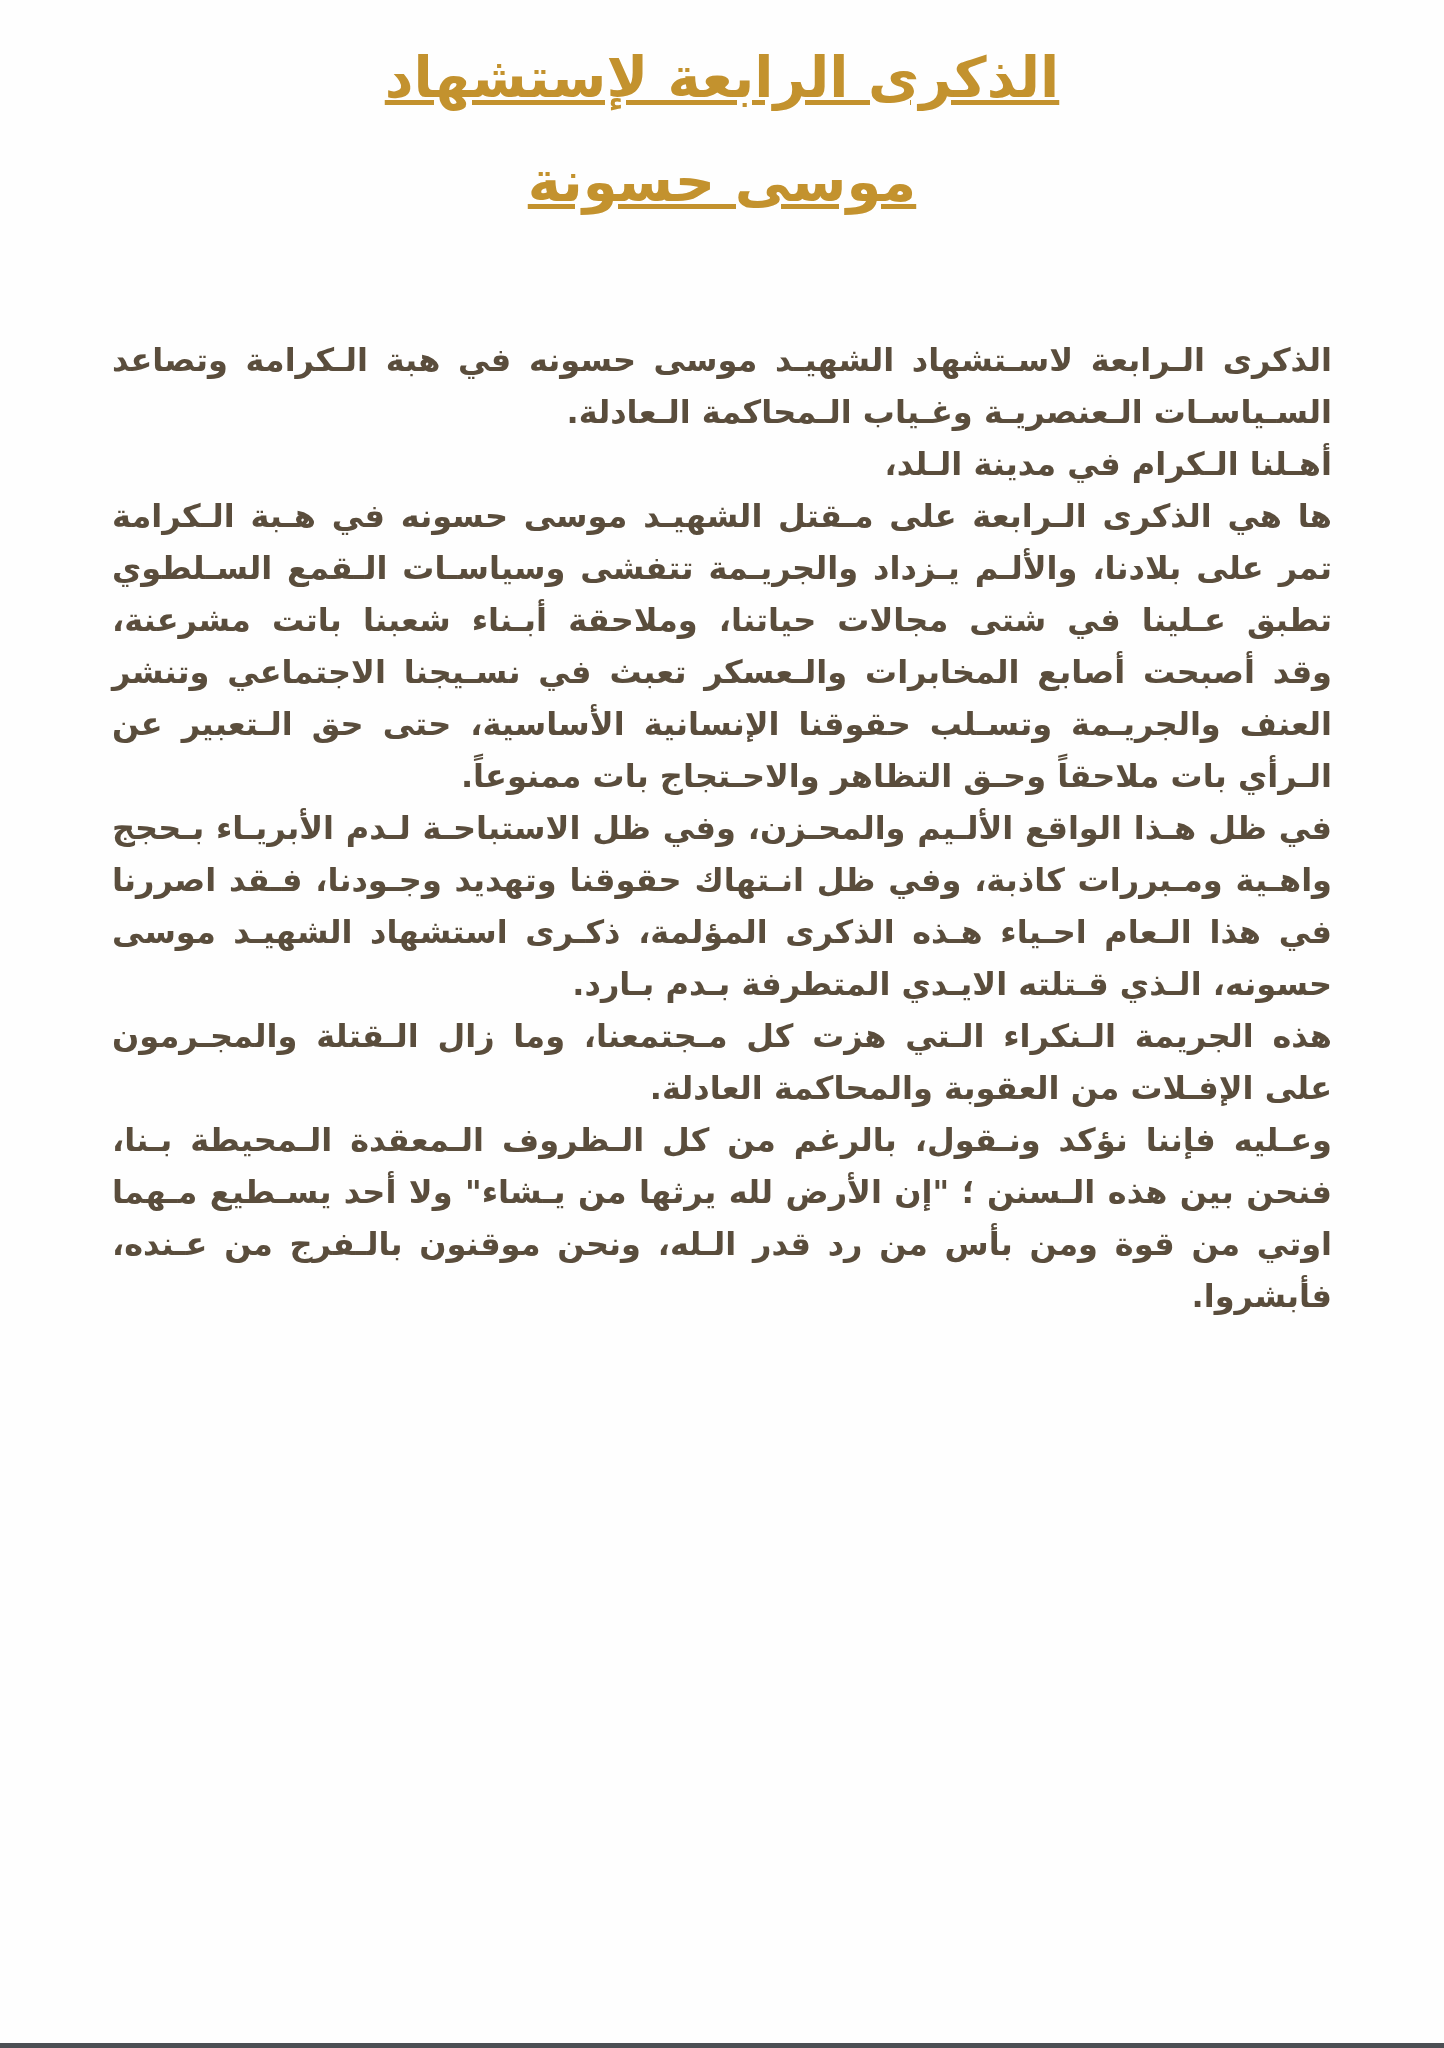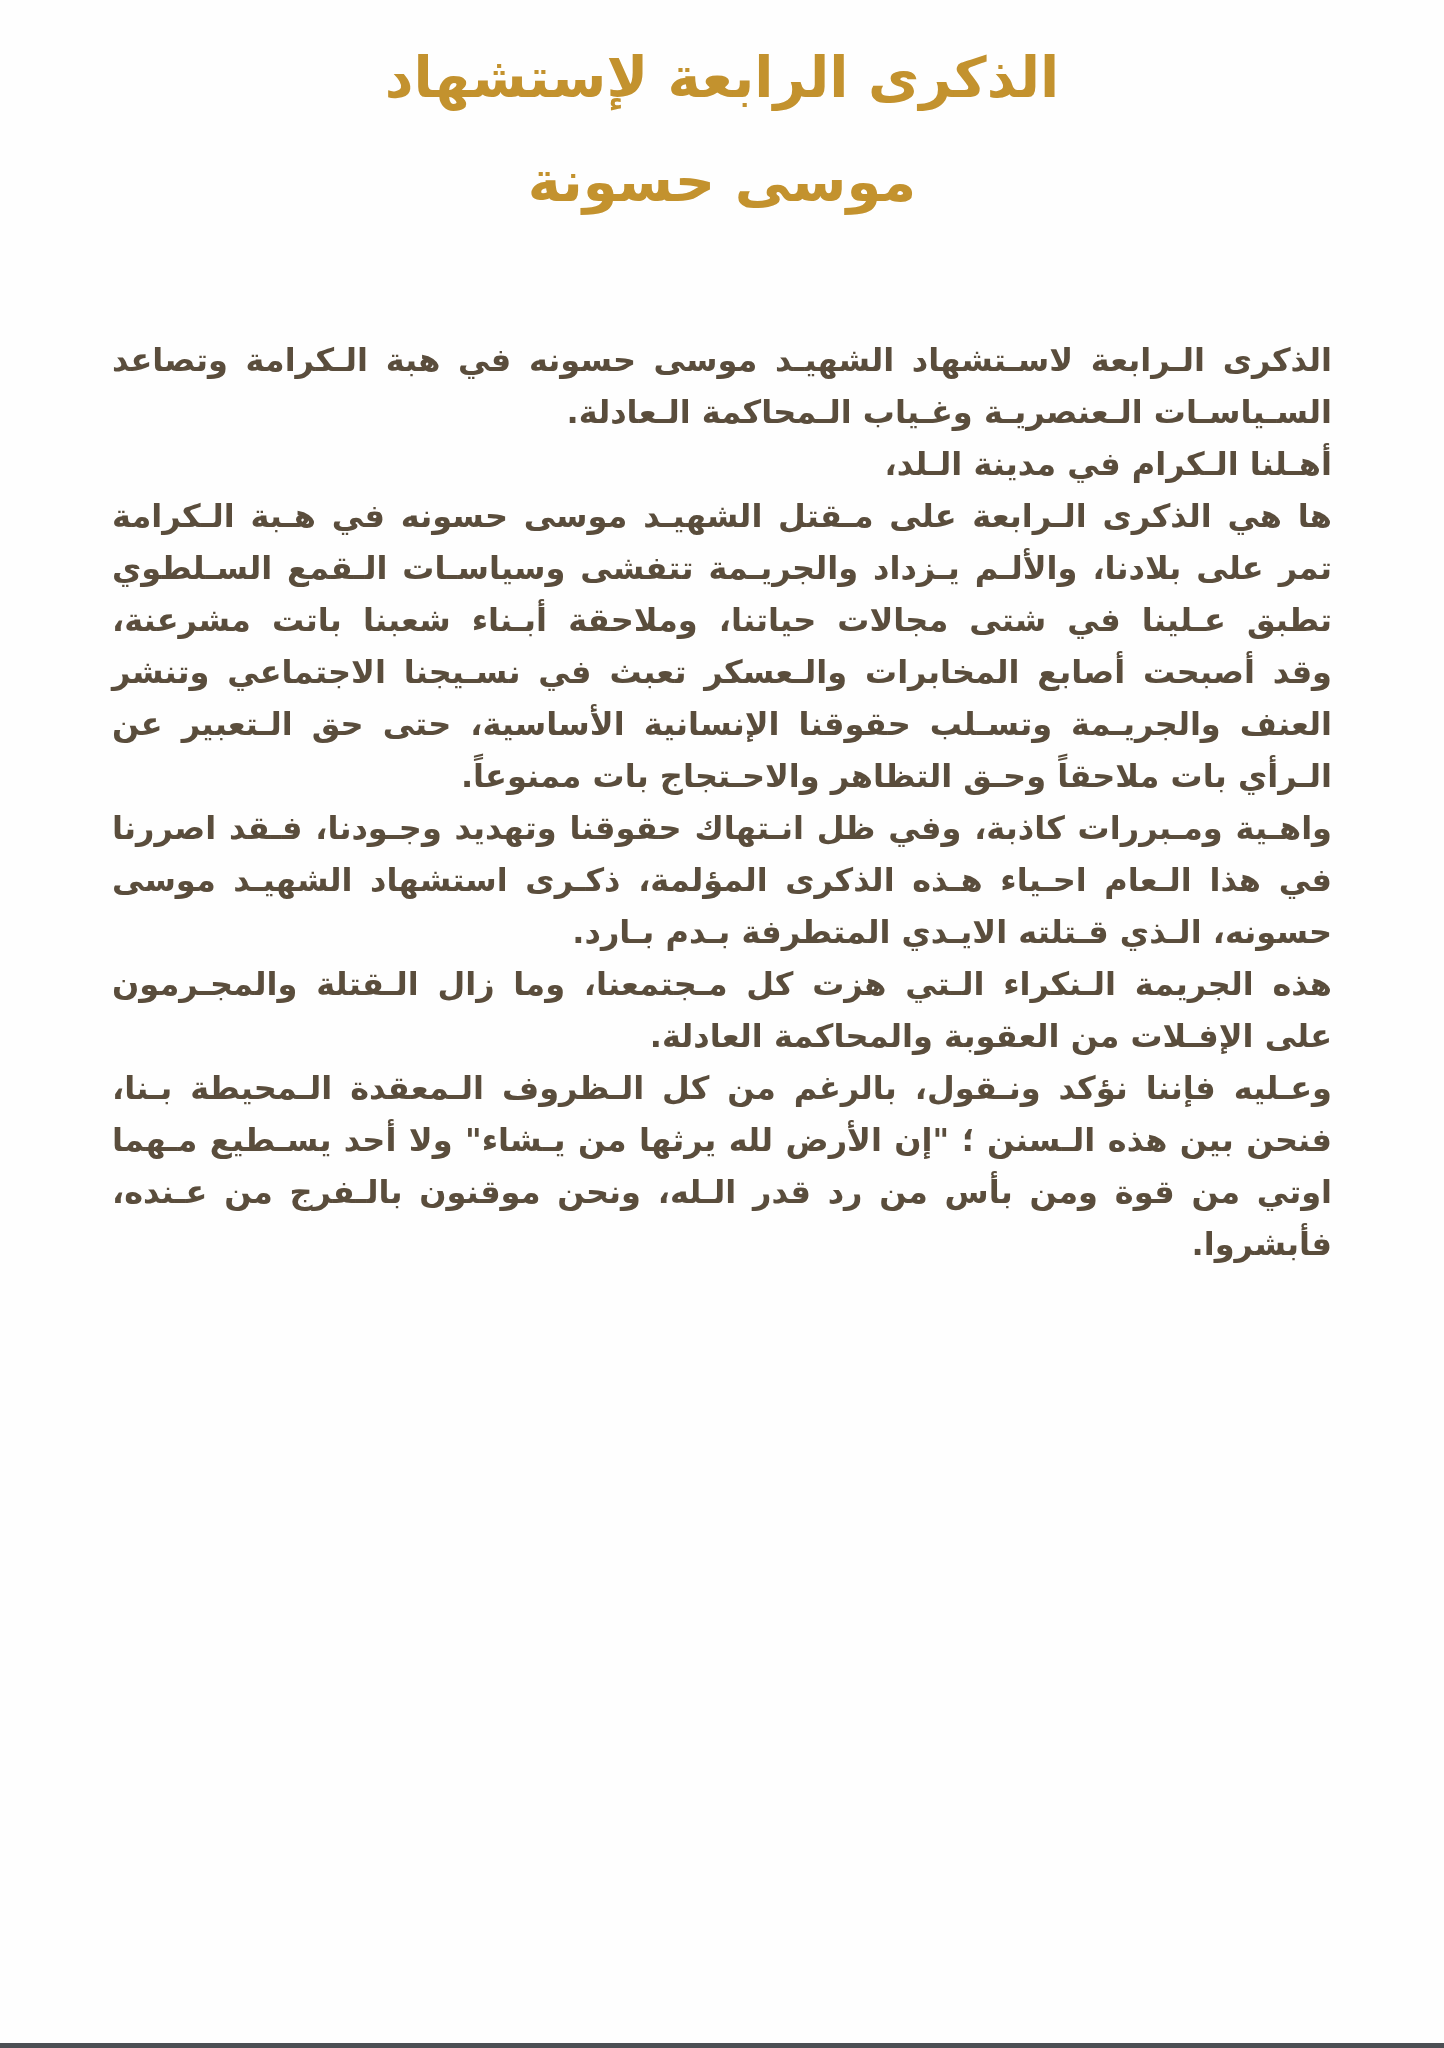--- a/index.html
+++ b/index.html
@@ -8,21 +8,21 @@
     width: 1444px;
     height: 2048px;
     margin: 0 auto;
     background: #fefefe;
     overflow: hidden;
     direction: rtl;
     font-family: "DejaVu Sans", sans-serif;
   }
   
   .title { text-align: center; font-weight: 700; padding-top: 26px; }
-  .title .t-line { font-size: 56px; line-height: 104px; }
+  .title .t-line { font-size: 56px; line-height: 104px; text-decoration: underline; }
   
   .body-text {
     margin: 100px 112px 0 112px;
     font-size: 32px;
     font-weight: 700;
   }
   .body-text .line {
     line-height: 52px;
     text-align: justify;
     text-align-last: justify;
@@ -51,20 +51,21 @@
 
   <div class="line">الذكرى الـرابعة لاسـتشهاد الشهيـد موسى حسونه في هبة الـكرامة وتصاعد</div>
       <div class="line para-end">السـياسـات الـعنصريـة وغـياب الـمحاكمة الـعادلة.</div>
       <div class="line para-end">أهـلنا الـكرام في مدينة الـلد،</div>
       <div class="line">ها هي الذكرى الـرابعة على مـقتل الشهيـد موسى حسونه في هـبة الـكرامة</div>
       <div class="line">تمر على بلادنا، والألـم يـزداد والجريـمة تتفشى وسياسـات الـقمع السـلطوي</div>
       <div class="line">تطبق عـلينا في شتى مجالات حياتنا، وملاحقة أبـناء شعبنا باتت مشرعنة،</div>
       <div class="line">وقد أصبحت أصابع المخابرات والـعسكر تعبث في نسـيجنا الاجتماعي وتنشر</div>
       <div class="line">العنف والجريـمة وتسـلب حقوقنا الإنسانية الأساسية، حتى حق الـتعبير عن</div>
       <div class="line para-end">الـرأي بات ملاحقاً وحـق التظاهر والاحـتجاج بات ممنوعاً.</div>
+      <div class="line">في ظل هـذا الواقع الألـيم والمحـزن، وفي ظل الاستباحـة لـدم الأبريـاء بـحجج</div>
       <div class="line">واهـية ومـبررات كاذبة، وفي ظل انـتهاك حقوقنا وتهديد وجـودنا، فـقد اصررنا</div>
       <div class="line">في هذا الـعام احـياء هـذه الذكرى المؤلمة، ذكـرى استشهاد الشهيـد موسى</div>
       <div class="line para-end">حسونه، الـذي قـتلته الايـدي المتطرفة بـدم بـارد.</div>
       <div class="line">هذه الجريمة الـنكراء الـتي هزت كل مـجتمعنا، وما زال الـقتلة والمجـرمون</div>
       <div class="line para-end">على الإفـلات من العقوبة والمحاكمة العادلة.</div>
       <div class="line">وعـليه فإننا نؤكد ونـقول، بالرغم من كل الـظروف الـمعقدة الـمحيطة بـنا،</div>
       <div class="line">فنحن بين هذه الـسنن ؛ "إن الأرض لله يرثها من يـشاء" ولا أحد يسـطيع مـهما</div>
       <div class="line">اوتي من قوة ومن بأس من رد قدر الـله، ونحن موقنون بالـفرج من عـنده،</div>
       <div class="line para-end">فأبشروا.</div>
     </main>

